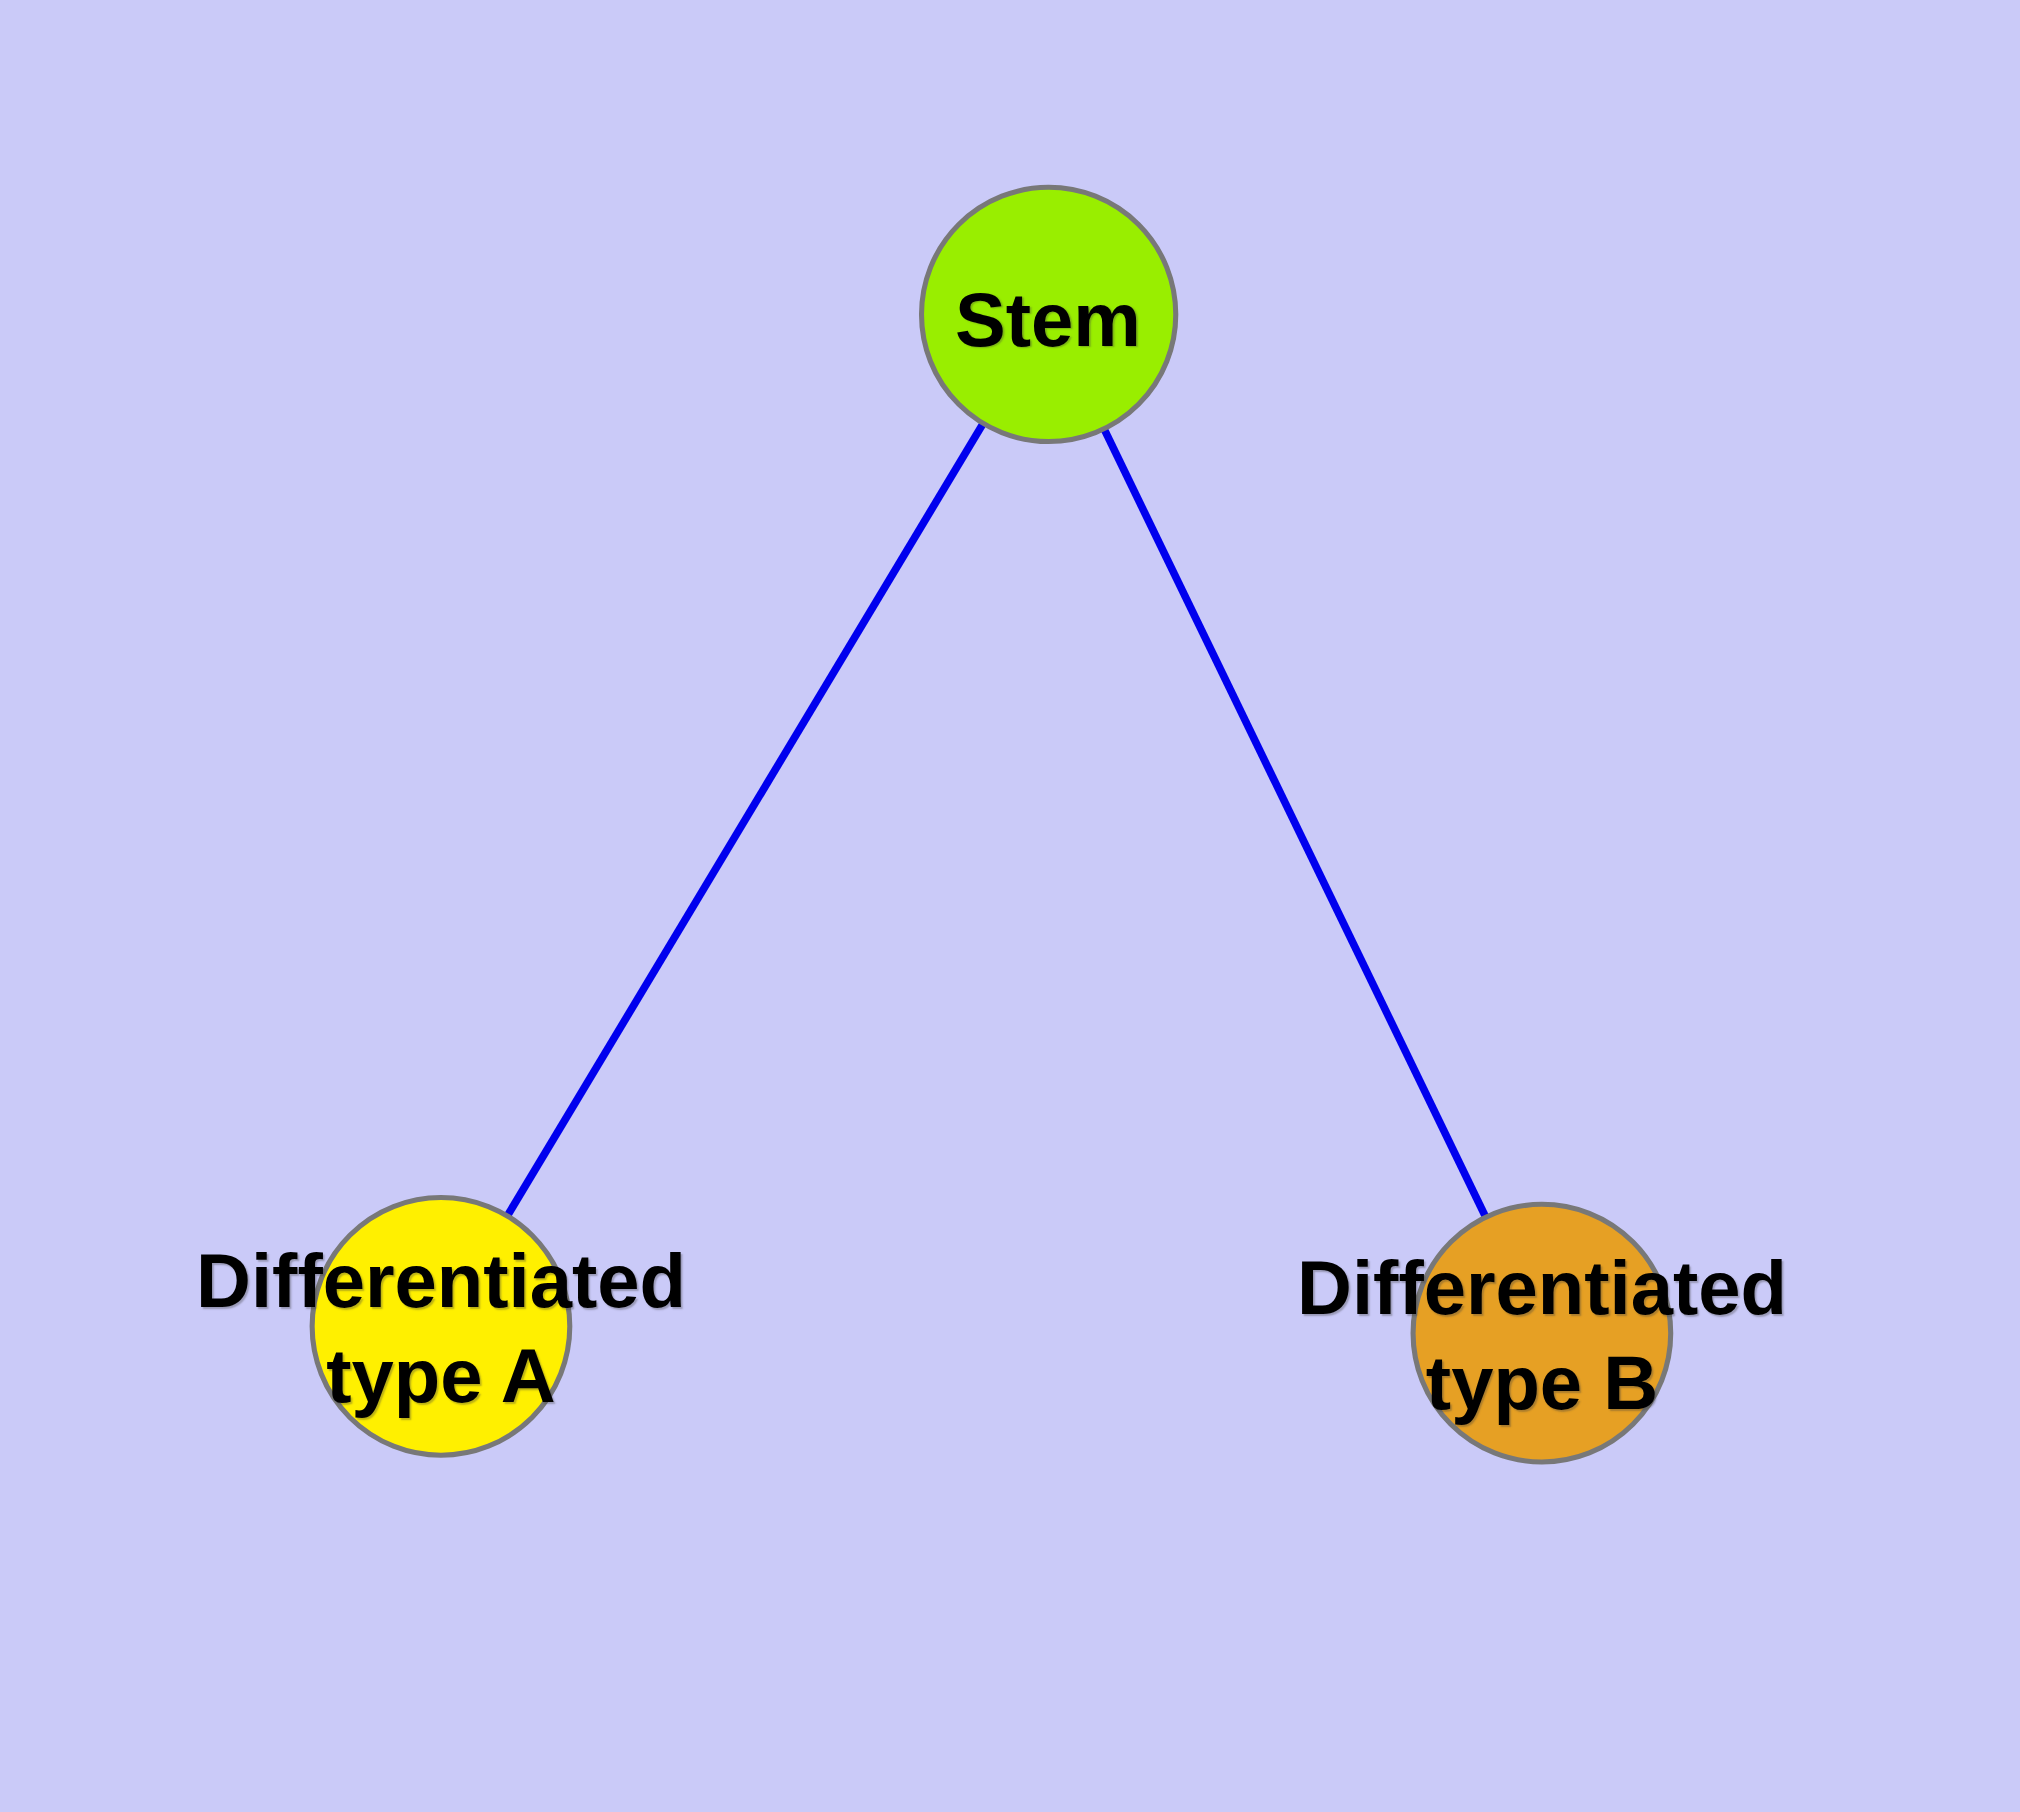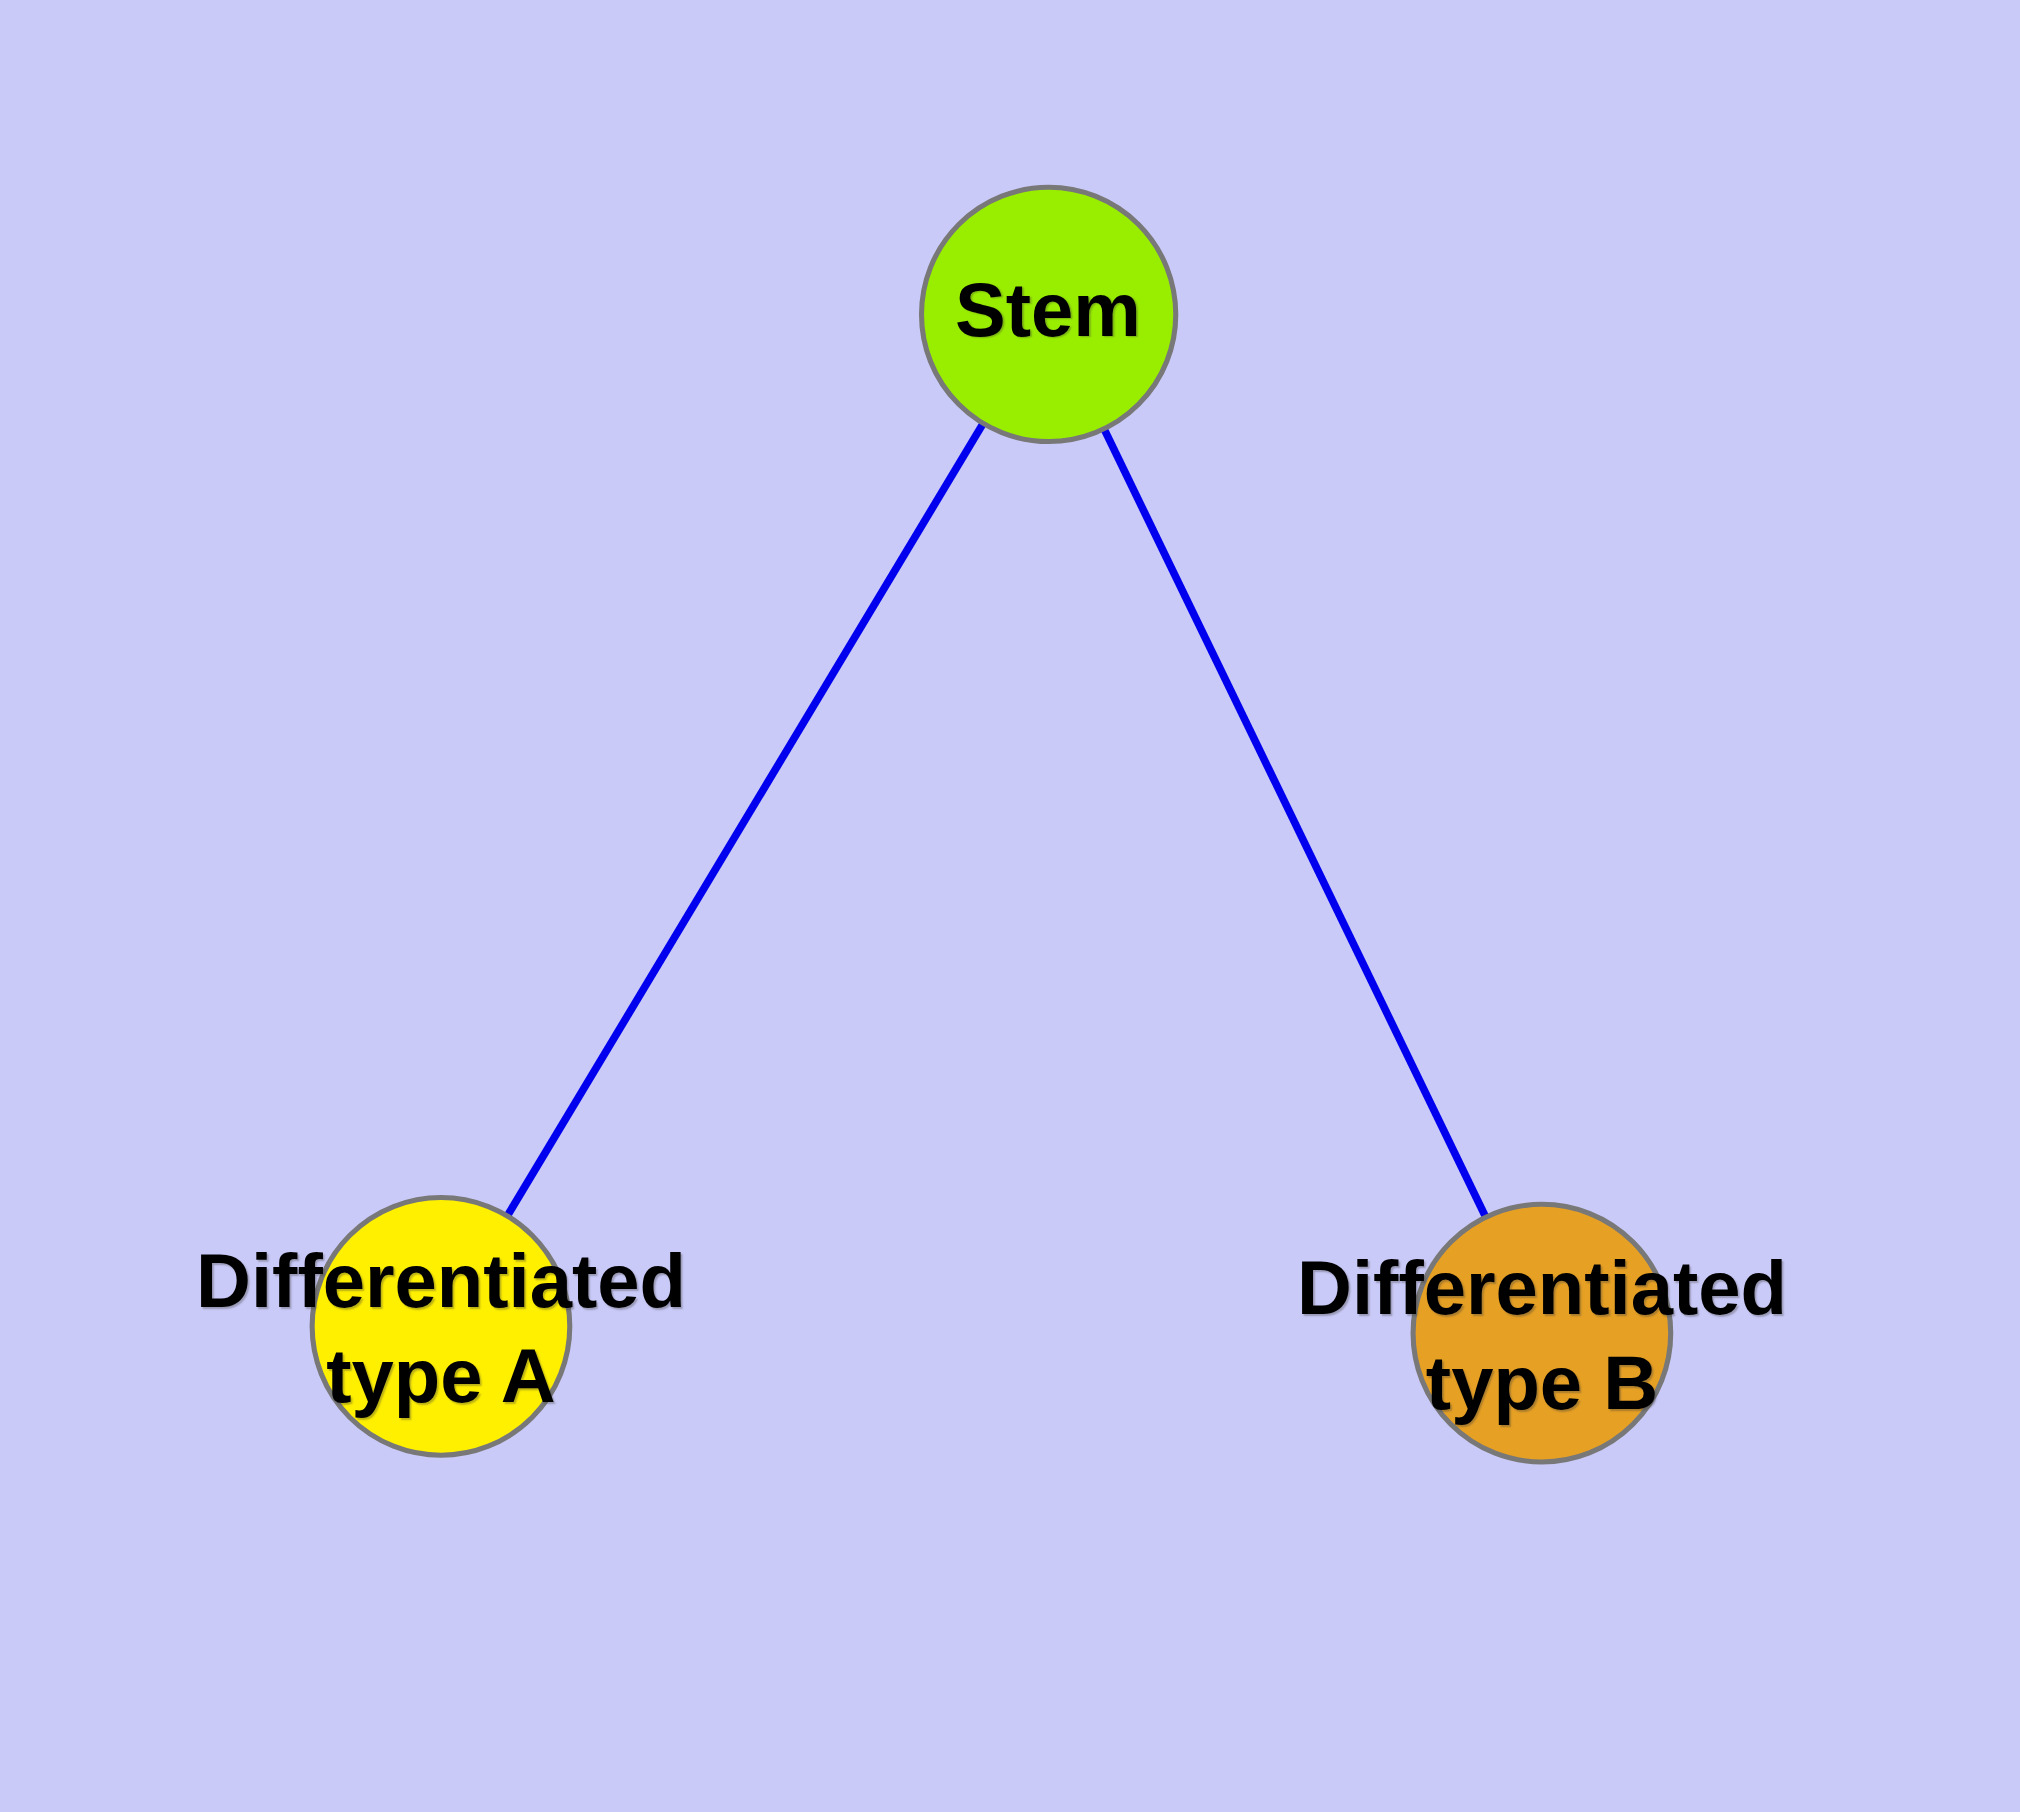--- a/index.html
+++ b/index.html
@@ -34,21 +34,21 @@
     transform: translate(-50%, -50%);
     width: max-content;
     text-align: center;
     font-size: 76px;
     font-weight: bold;
     line-height: 1.25;
     color: #000000;
     white-space: pre-line;
     text-shadow: 1.7px 1.7px 1.7px rgba(60,60,60,0.35);
   }
-  .label-stem   { left: 1048px; top: 309px;  }
+  .label-stem   { left: 1048px; top: 319px;  }
   .label-type-a { left: 441px;  top: 1328px; }
   .label-type-b { left: 1542px; top: 1335px; }
 </style>
 </head>
 <body>
 
 <div class="canvas">
 
   <svg class="graph-svg" width="2021" height="1812" viewBox="0 0 2384 2138">
 

